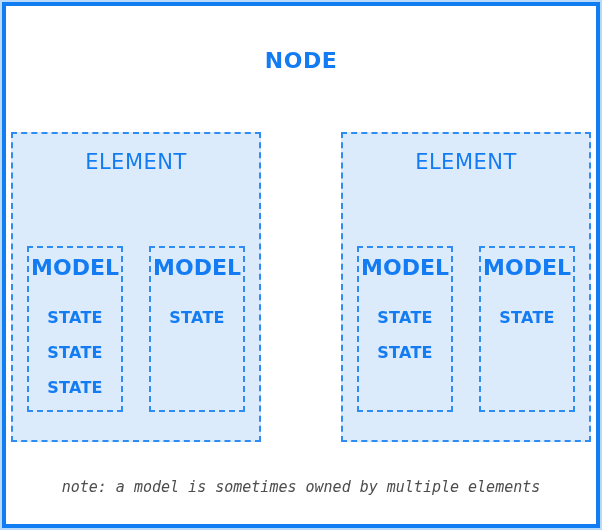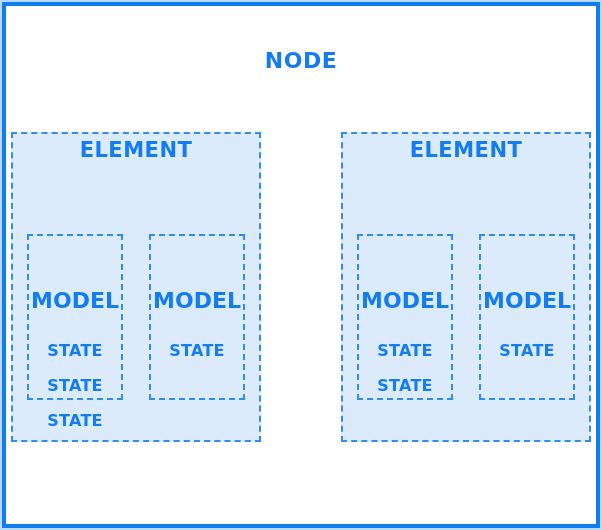--- a/index.html
+++ b/index.html
@@ -30,41 +30,40 @@
     display: flex; justify-content: space-between;
     padding: 0 5px;
     margin-top: 60px;
   }
   .element {
     width: 250px; height: 310px;
     background: #dcebfc;
     border: 2px dashed #2e8cf3;
   }
   .element-title {
-    margin-top: 6px;
+    margin-top: 18px;
     text-align: center;
-    font-size: 21px; font-weight: bold; line-height: 1;
+    font-size: 21px; font-weight: normal; line-height: 1;
     color: #147cf2;
     letter-spacing: 0.5px;
   }
 
   .models-row {
     display: flex; justify-content: center; gap: 26px;
     margin-top: 73px;
   }
   .model {
     width: 96px; height: 166px;
     border: 2px dashed #2e8cf3;
     padding-top: 9px;
   }
   .model-title {
     text-align: center;
     font-size: 22px; font-weight: bold; line-height: 1;
     color: #147cf2;
-    margin-top: 45px;
   }
   .states {
     margin-top: 30px;
     display: flex; flex-direction: column; gap: 17px;
   }
   .state {
     text-align: center;
     font-size: 16px; font-weight: bold; line-height: 18px;
     color: #147cf2;
     letter-spacing: 0.3px;
@@ -123,15 +122,16 @@
             <h3 class="model-title">MODEL</h3>
             <div class="states">
               <div class="state">STATE</div>
             </div>
           </div>
         </div>
       </section>
 
     </div>
 
+    <div class="note">note: a model is sometimes owned by multiple elements</div>
 
   </div>
 </div>
 
 </body></html>

